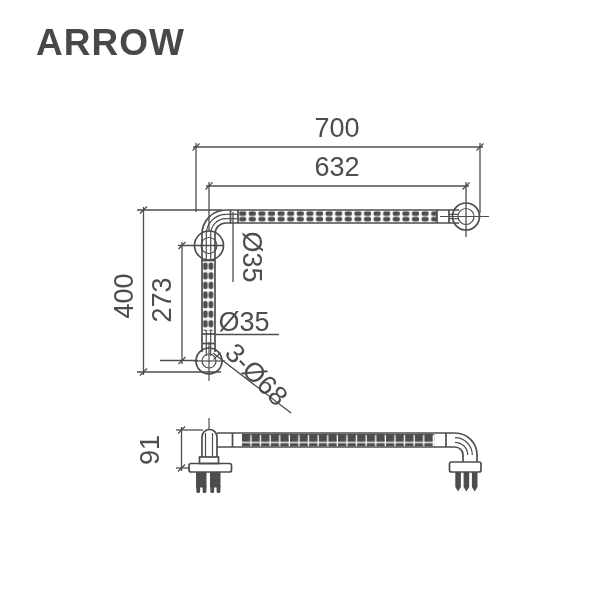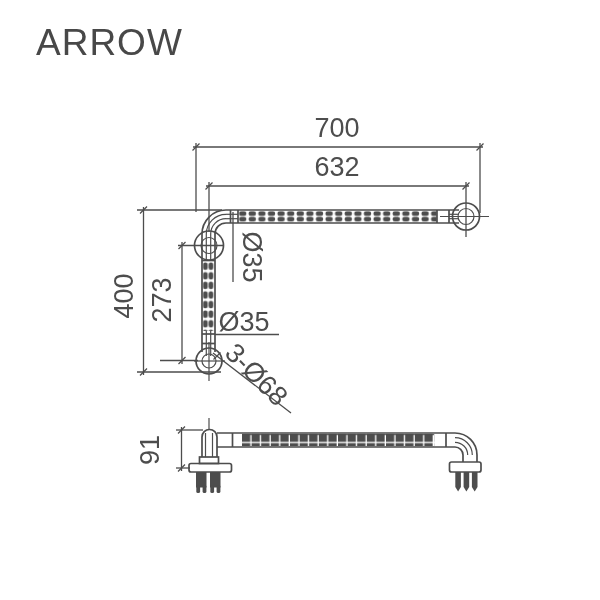--- a/index.html
+++ b/index.html
@@ -2,21 +2,21 @@
 <html><head>
 <meta charset="utf-8">
 <style>
   html,body{margin:0;padding:0;}
   body{
     width:600px;height:600px;background:#ffffff;position:relative;overflow:hidden;
     font-family:"Liberation Sans",sans-serif;
   }
   .logo{
     position:absolute;left:36px;top:24px;
-    font-size:37px;font-weight:normal;letter-spacing:1px;color:#484848;
+    font-size:37px;font-weight:bold;letter-spacing:1px;color:#484848;
     line-height:1;
   }
   svg{position:absolute;left:0;top:0;}
   svg text{
     fill:#4d4d4d;
     font-family:"Liberation Sans",sans-serif;
     font-size:27px;
   }
 </style>
 </head>

